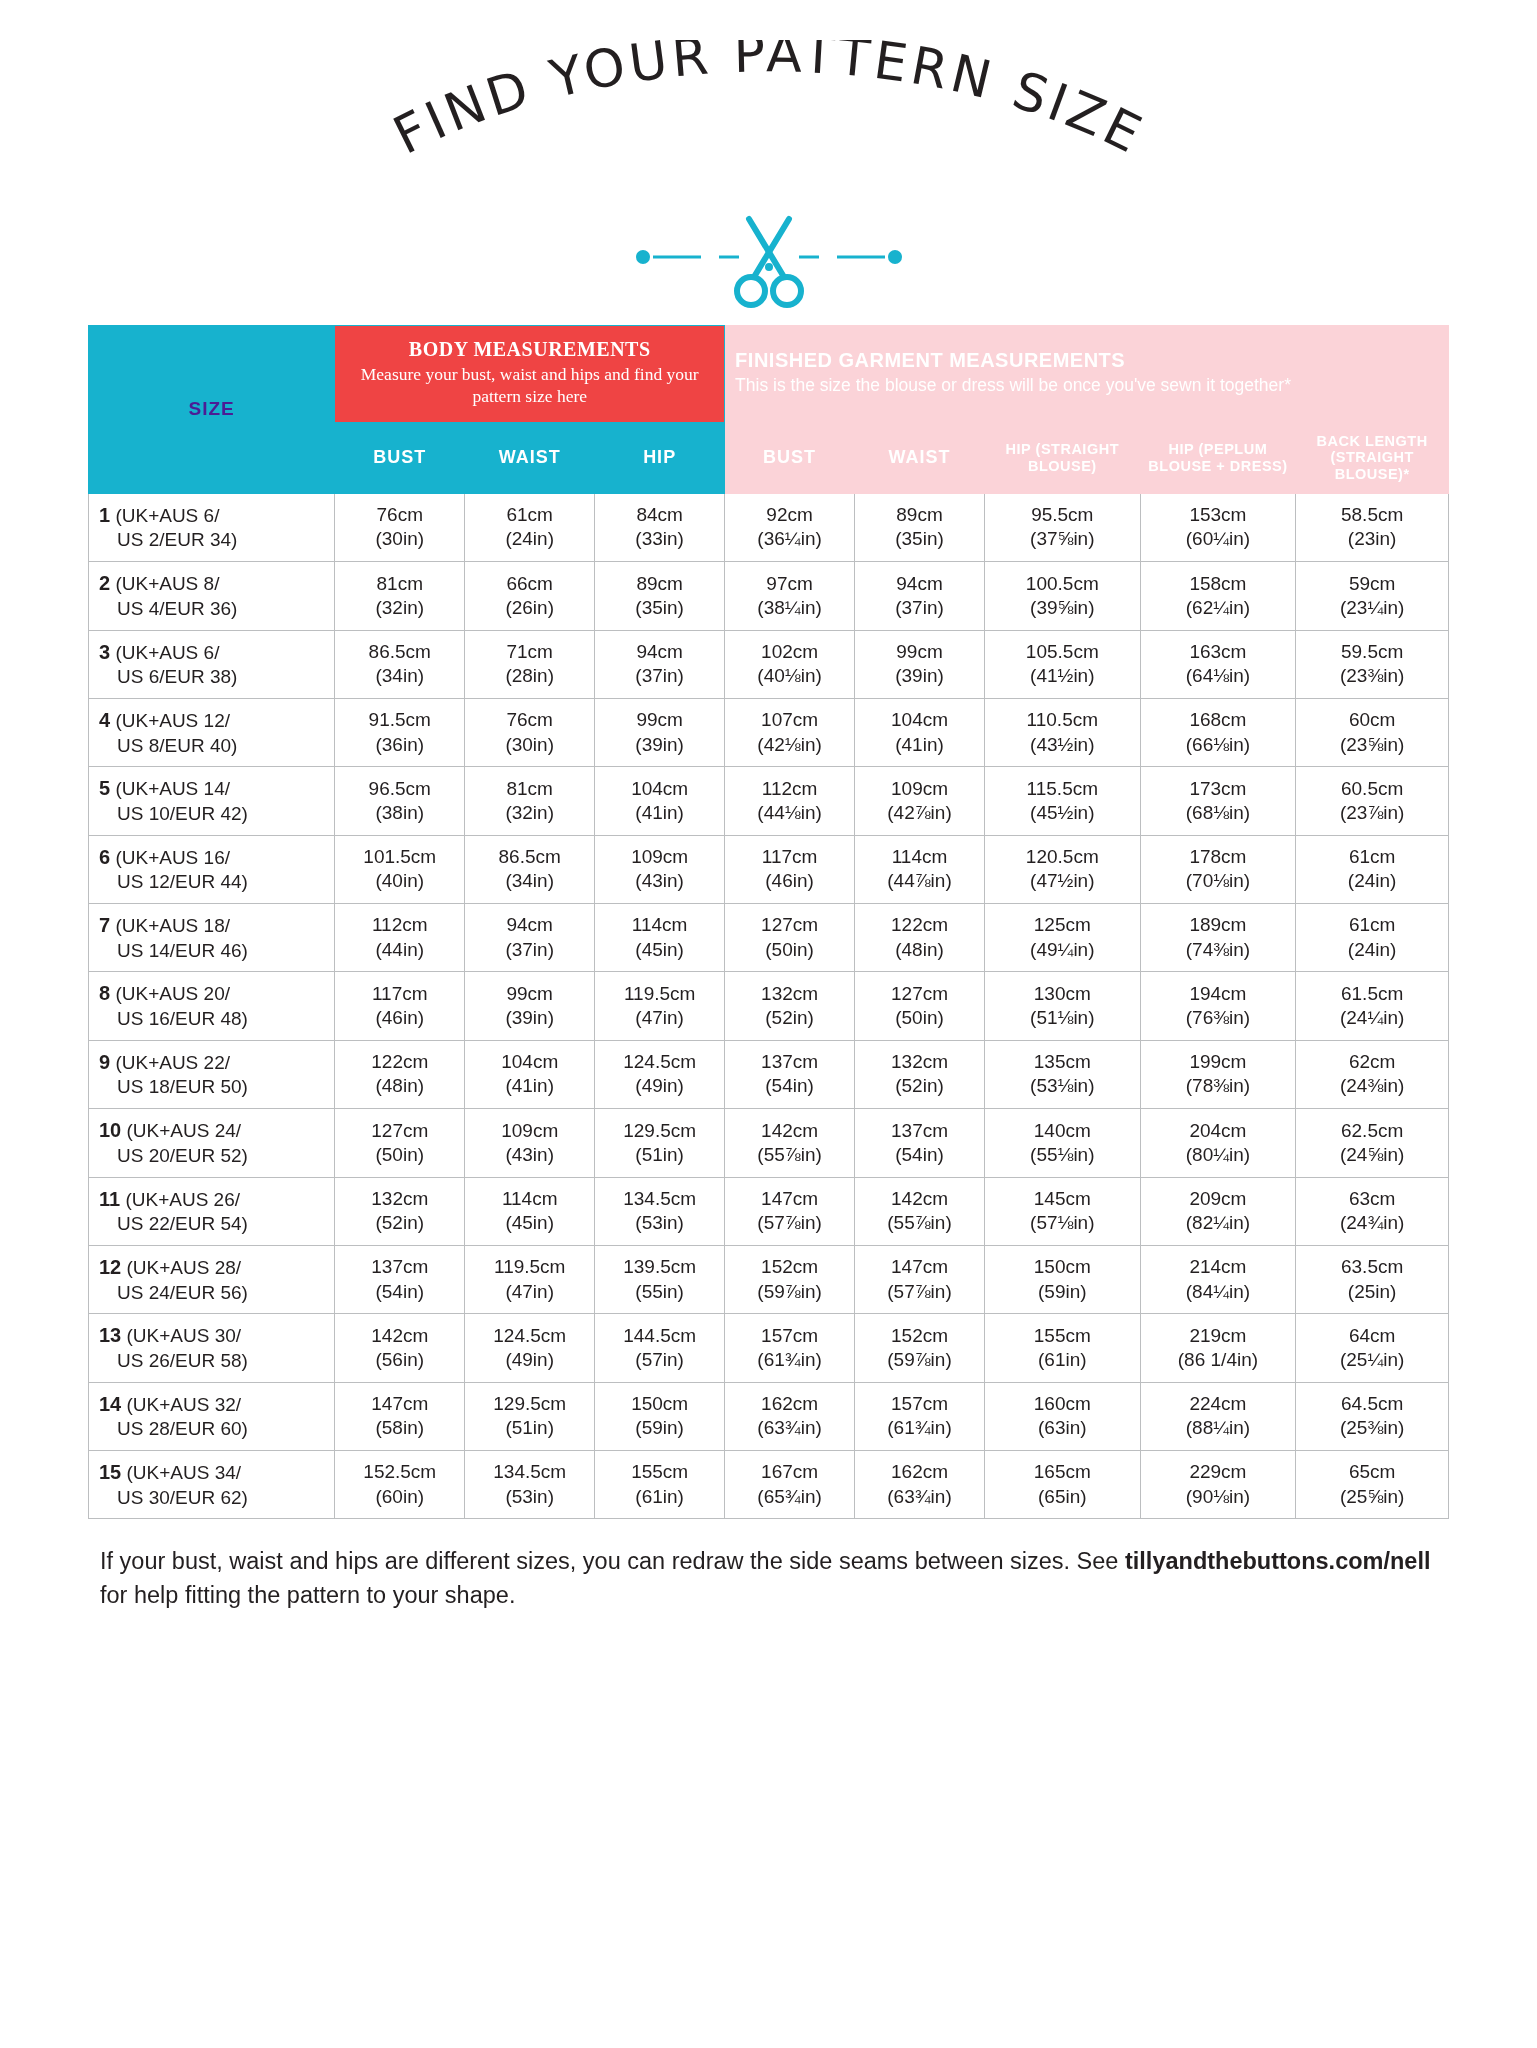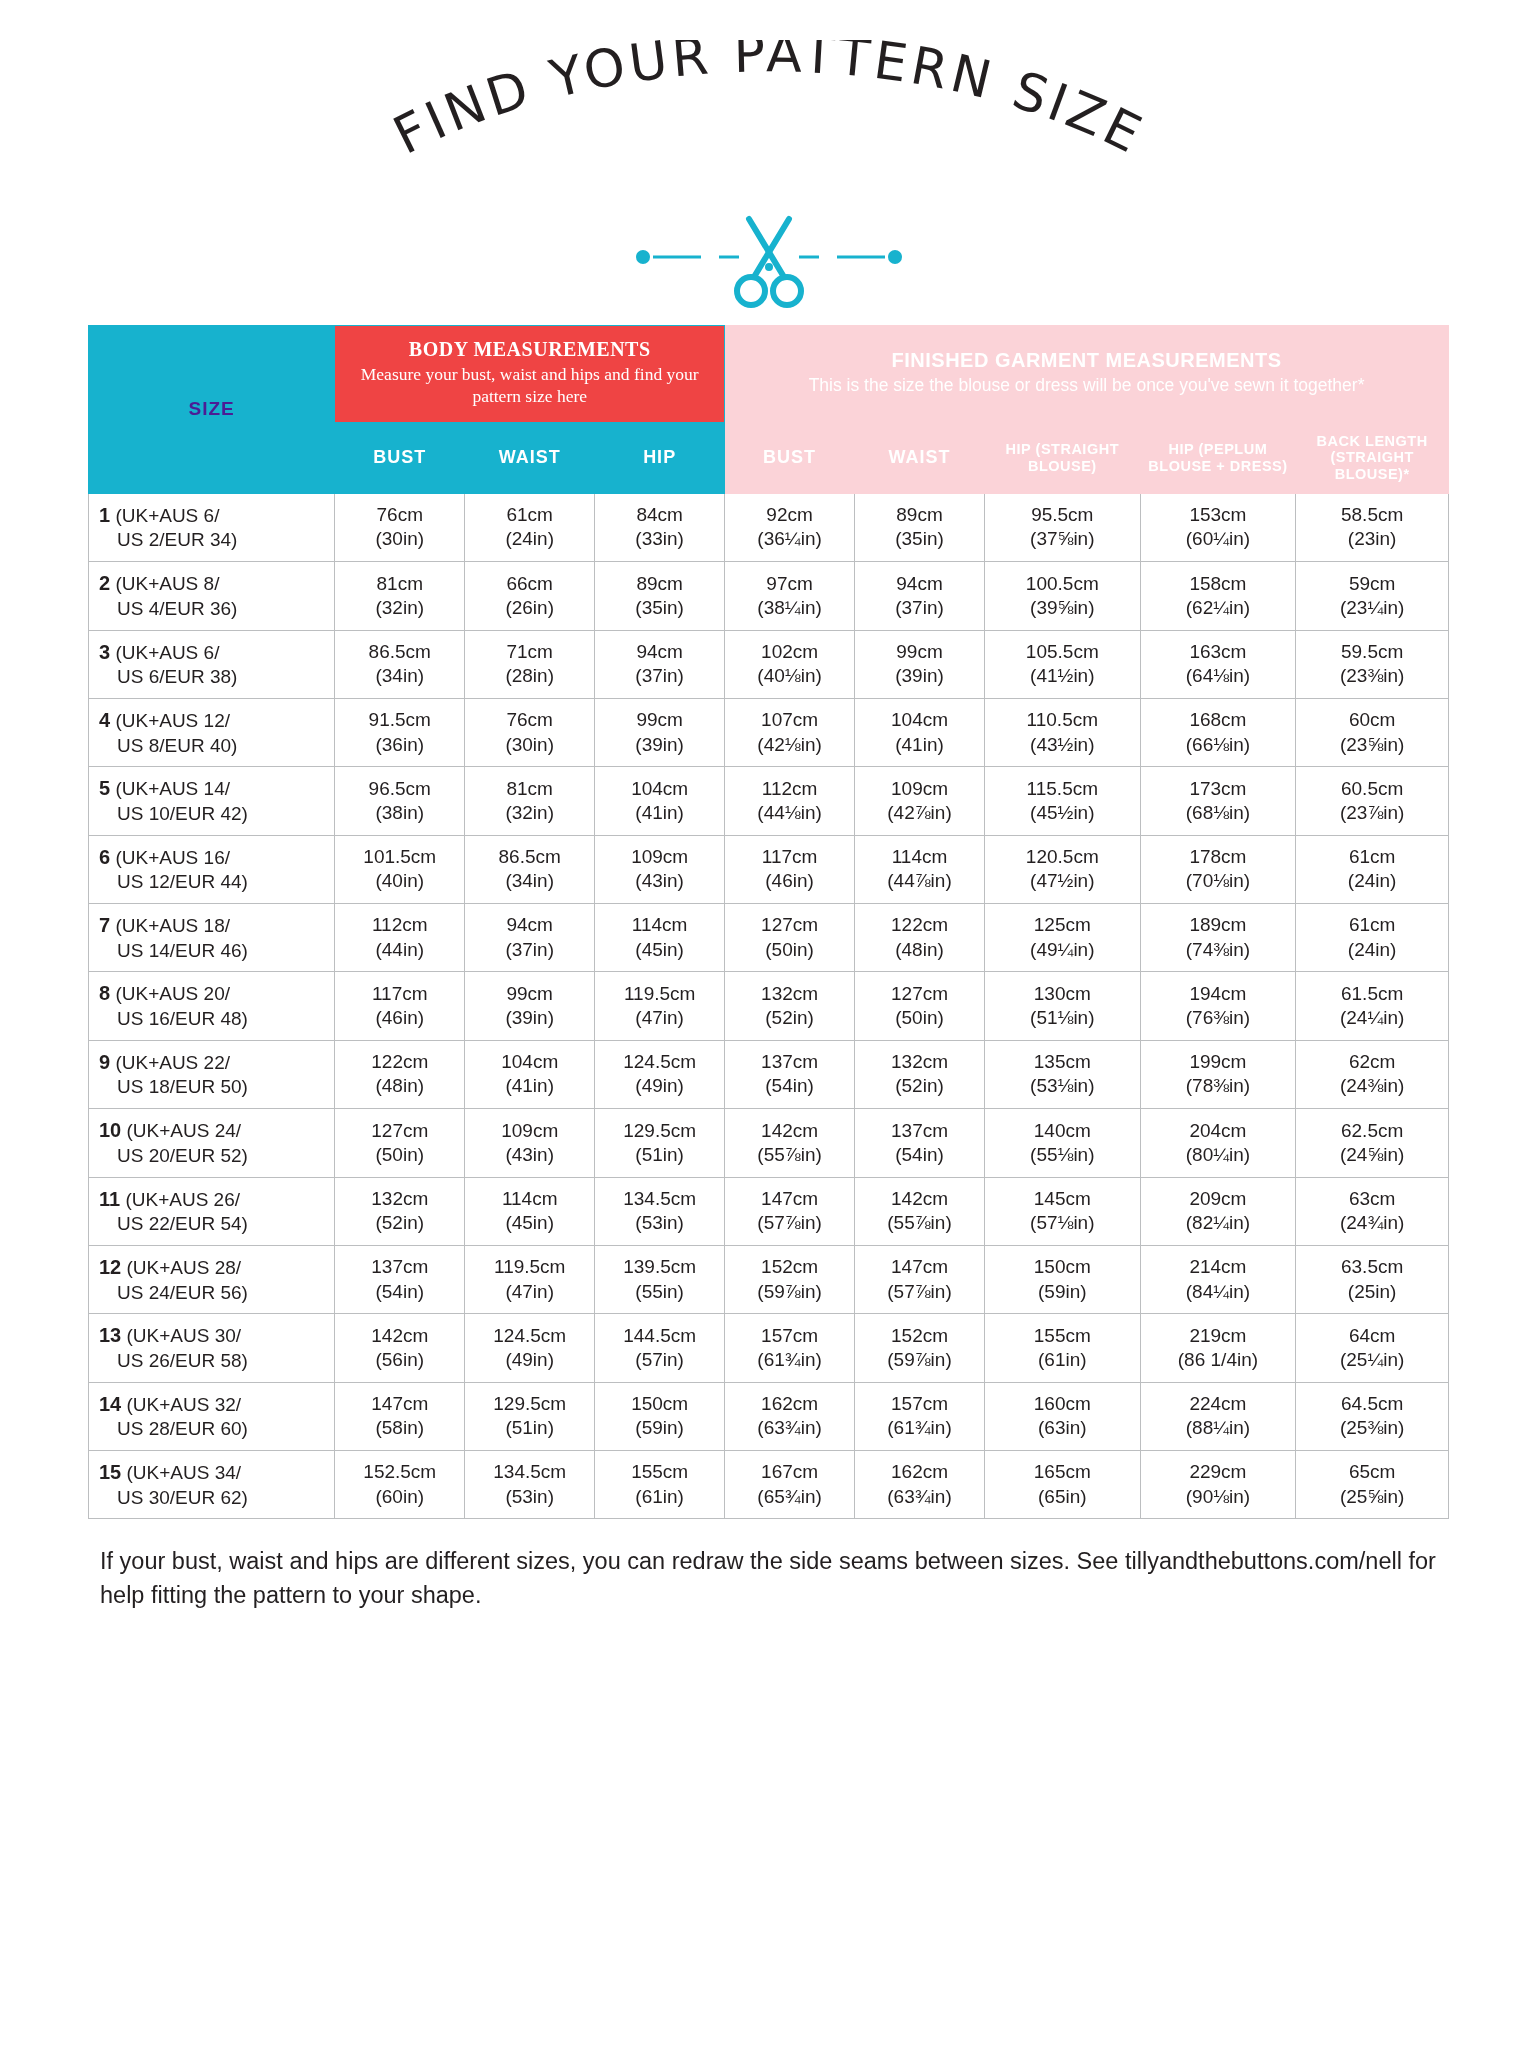--- a/index.html
+++ b/index.html
@@ -73,21 +73,21 @@
     color: #ffffff;
     text-align: center;
     vertical-align: middle;
     padding: 12px 10px 14px 10px !important;
     border-color: #17b2ce !important;
     font-family: Liberation Serif, serif;
   }
   .hdr-fin-group {
     background: #fbd3d8;
     color: #ffffff;
-    text-align: center;
+    text-align: left;
     vertical-align: middle;
     padding: 12px 10px 14px 10px !important;
     border-color: #fbd3d8 !important;
   }
   .grp-title {
     font-weight: bold;
     font-size: 20px;
     letter-spacing: .5px;
     display: block;
     margin-bottom: 3px;
@@ -149,21 +149,21 @@
 
   
   .notes {
     padding: 26px 100px 0 100px;
     box-sizing: border-box;
     font-size: 23.5px;
     line-height: 1.42;
     color: #231f20;
   }
   .notes p { margin: 0 0 26px 0; }
-  .notes b { font-weight: normal; }
+  .notes b { font-weight: bold; }
 </style>
 </head>
 <body>
 
 <div class="title-wrap">
   <div class="arc-title">
     <svg width="1100" height="170" viewBox="0 0 1100 170" aria-hidden="true">
       <defs>
         <path id="arc" d="M 110,165 A 560,350 0 0 1 990,165" fill="none"></path>
       </defs>

